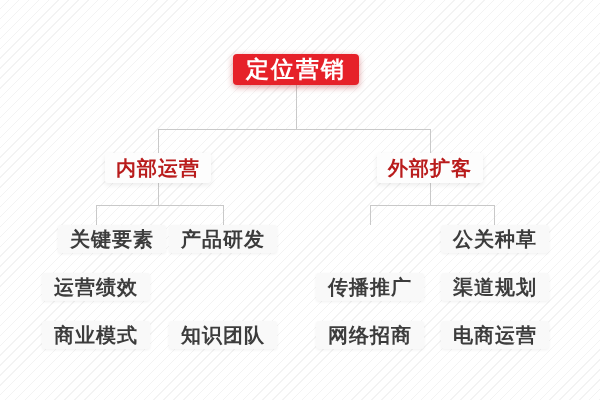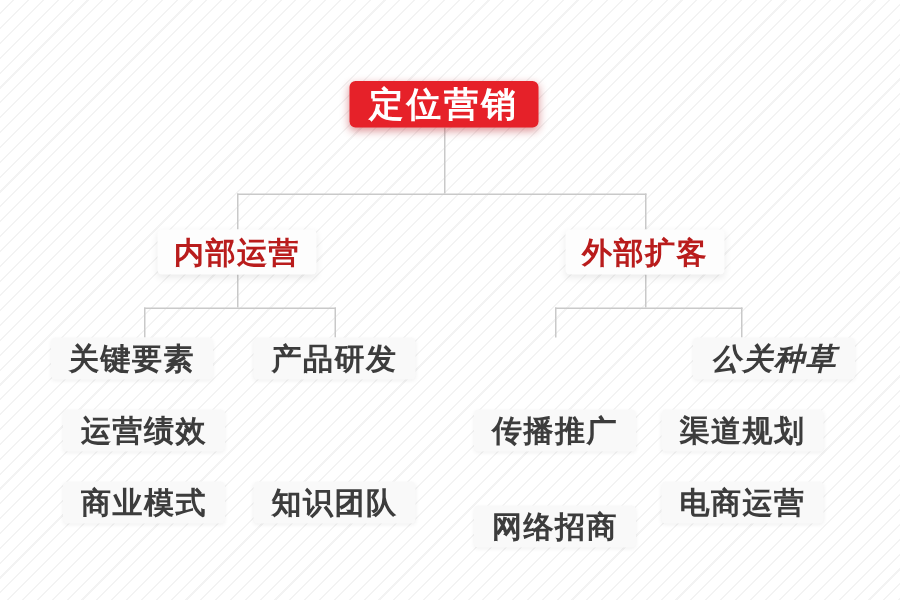--- a/index.html
+++ b/index.html
@@ -81,25 +81,25 @@
   <div class="line" style="left:430px; top:183px; width:1px; height:22px;"></div>
   <div class="line" style="left:370px; top:205px; width:125px; height:1px;"></div>
   <div class="line" style="left:370px; top:205px; width:1px; height:20px;"></div>
   <div class="line" style="left:494px; top:205px; width:1px; height:20px;"></div>
 
   <div class="node root-node">定位营销</div>
 
   <div class="node branch-node branch-left">内部运营</div>
   <div class="node branch-node branch-right">外部扩客</div>
 
-  <div class="node leaf-node" style="left:34px;  top:225px;text-align:center;">关键要素</div>
+  <div class="node leaf-node" style="left:58px;  top:225px;text-align:center;">关键要素</div>
   <div class="node leaf-node" style="left:169px; top:225px;">产品研发</div>
   <div class="node leaf-node" style="left:42px;  top:273px;">运营绩效</div>
   <div class="node leaf-node" style="left:42px;  top:321px;text-align:right;">商业模式</div>
   <div class="node leaf-node" style="left:169px; top:321px;">知识团队</div>
 
-  <div class="node leaf-node" style="left:462px; top:225px;font-style:italic;">公关种草</div>
+  <div class="node leaf-node" style="left:441px; top:225px;">公关种草</div>
   <div class="node leaf-node" style="left:316px; top:273px;">传播推广</div>
   <div class="node leaf-node" style="left:441px; top:273px;">渠道规划</div>
-  <div class="node leaf-node" style="left:316px; top:321px;margin-top:16px;">网络招商</div>
+  <div class="node leaf-node" style="left:316px; top:321px;">网络招商</div>
   <div class="node leaf-node" style="left:441px; top:321px;">电商运营</div>
 
 </div>
 
 </body></html>

